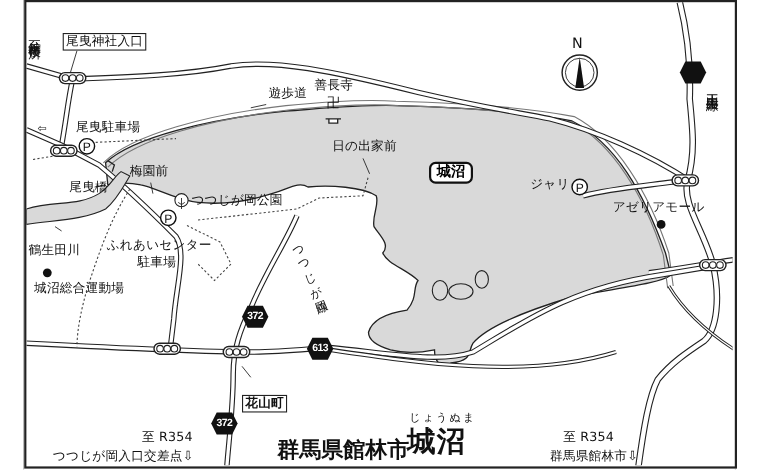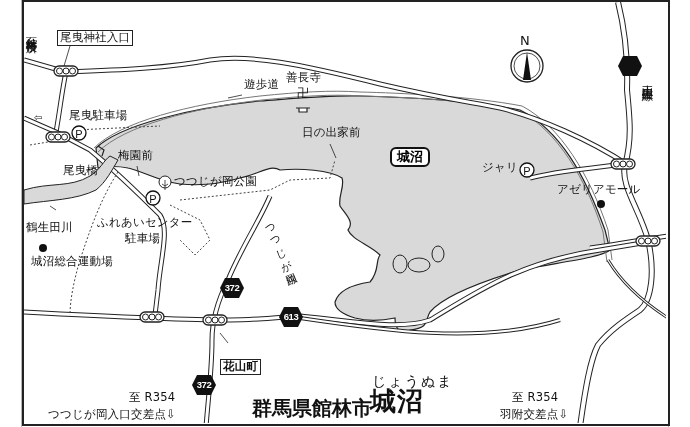--- a/index.html
+++ b/index.html
@@ -10,21 +10,21 @@
   .map-frame { position: absolute; left: 22px; top: 0; width: 644px; height: 422px; border: 2px solid #222; border-top-width: 2px; box-sizing: content-box; background: #fff; overflow: hidden; }
   svg.map { position: absolute; left: 0; top: 0; width: 690px; height: 427px; }
   .lbl { position: absolute; font-size: 11.5px; color: #111; white-space: nowrap; line-height: 1; letter-spacing: 0.2px; }
   .lbl.vert { writing-mode: vertical-rl; text-orientation: upright; letter-spacing: 1px; }
   .boxed { border: 1.5px solid #222; background: #fff; padding: 1px 2px; }
   .lake-name { position: absolute; font-weight: bold; font-size: 13px; border: 2px solid #111; border-radius: 6px; padding: 1px 5px; background: #fff; line-height: 1.1; }
   .shield { position: absolute; width: 22px; height: 20px; }
   .shield span { position: absolute; left: 0; top: 0; width: 22px; height: 20px; line-height: 20px; text-align: center; color: #fff; font-size: 9.5px; font-weight: bold; letter-spacing: -0.5px; font-family: "Liberation Sans", sans-serif; }
   .title-main { position: absolute; font-weight: bold; font-size: 20px; color: #111; white-space: nowrap; }
   .title-big { position: absolute; font-weight: bold; font-size: 26px; color: #111; white-space: nowrap; letter-spacing: 1px; }
-  .ruby { position: absolute; font-size: 14px; color: #111; white-space: nowrap; letter-spacing: 2px; }
+  .ruby { position: absolute; font-size: 10px; color: #111; white-space: nowrap; letter-spacing: 2px; }
   .north { position: absolute; font-size: 13px; font-weight: normal; color: #111; }
 </style>
 </head>
 <body>
 
 <div class="page-bg"></div>
 <div class="left-margin"></div>
 <div class="right-margin"></div>
 <div class="map-frame"></div>
 
@@ -202,17 +202,17 @@
 <div class="shield" style="left:280px;top:307px;">
     <span>613</span>
   </div>
 <div class="shield" style="left:193px;top:375px;">
     <span>372</span>
   </div>
 
 <div class="lbl" style="left:129px;top:392px;">至 R354</div>
 <div class="lbl" style="left:48px;top:409px;">つつじが岡入口交差点⇩</div>
 <div class="lbl" style="left:512px;top:392px;">至 R354</div>
-<div class="lbl" style="left:500px;top:409px;">羽附交差点⇩</div>
+<div class="lbl" style="left:500px;top:409px;">群馬県館林市⇩</div>
 
 <div class="title-main" style="left:252px;top:395px;">群馬県館林市</div>
 <div class="ruby" style="left:372px;top:373px;">じょうぬま</div>
 <div class="title-big" style="left:370px;top:384px;">城沼</div>
 
 </body></html>

